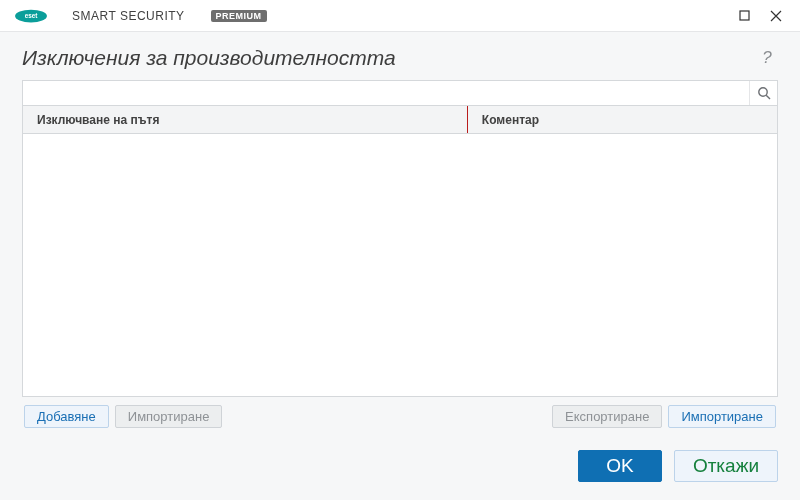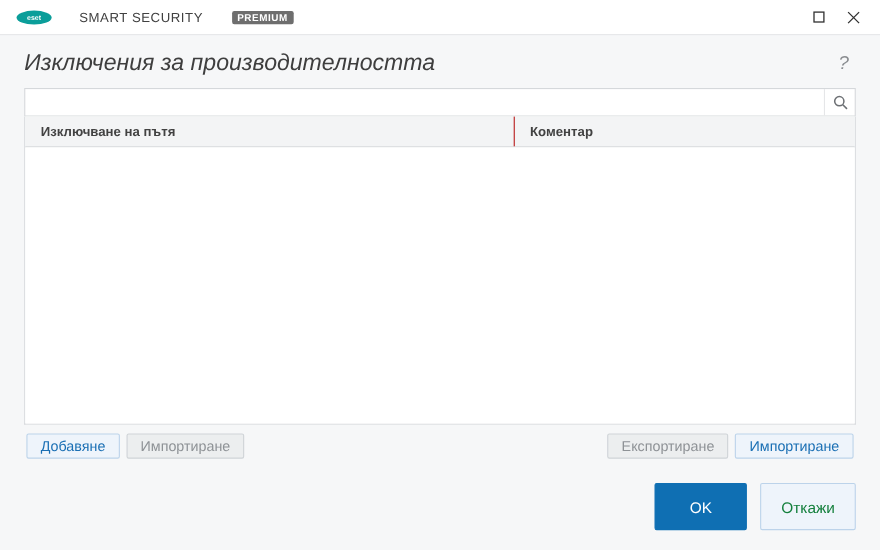--- a/index.html
+++ b/index.html
@@ -92,22 +92,22 @@
   }
   .tbtn.enabled {
     background: #eef4fb; border-color: #bcd3ea; color: #1a6fb4; cursor: pointer;
   }
 
   .footer {
     display: flex; justify-content: flex-end; gap: 12px;
     padding: 16px 22px 18px 22px;
   }
   .btn {
-    min-width: 84px; height: 43px; padding: 0 18px;
-    font-size: 14px; border-radius: 2px;
+    min-width: 84px; height: 32px; padding: 0 18px;
+    font-size: 19px; border-radius: 2px;
     display: inline-flex; align-items: center; justify-content: center;
     cursor: pointer; border: 1px solid transparent;
   }
   .btn.primary { background: #0f6fb3; color: #fff; border-color: #0f6fb3; }
   .btn.secondary { background: #eef4fb; color: #15803d; border-color: #bcd3ea; }
 </style>
 </head>
 <body>
 
 <div class="window">

